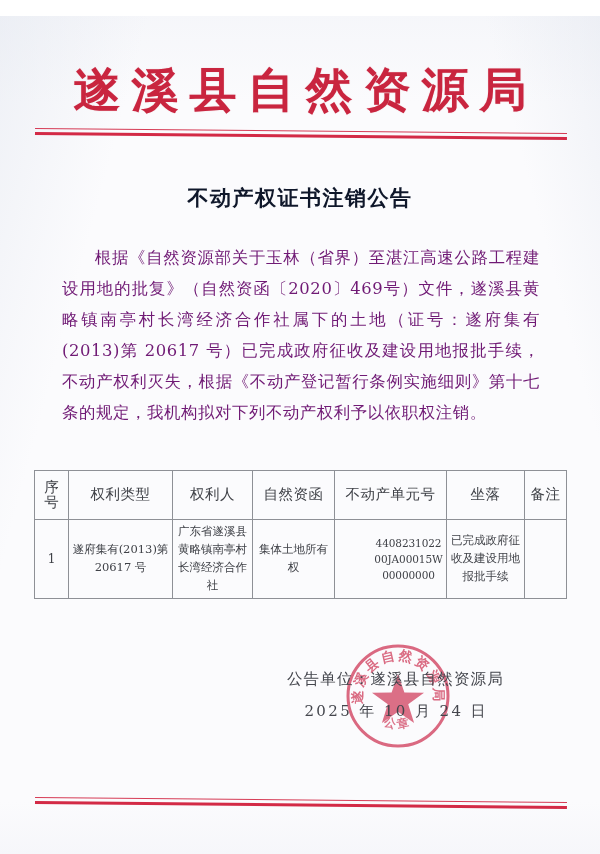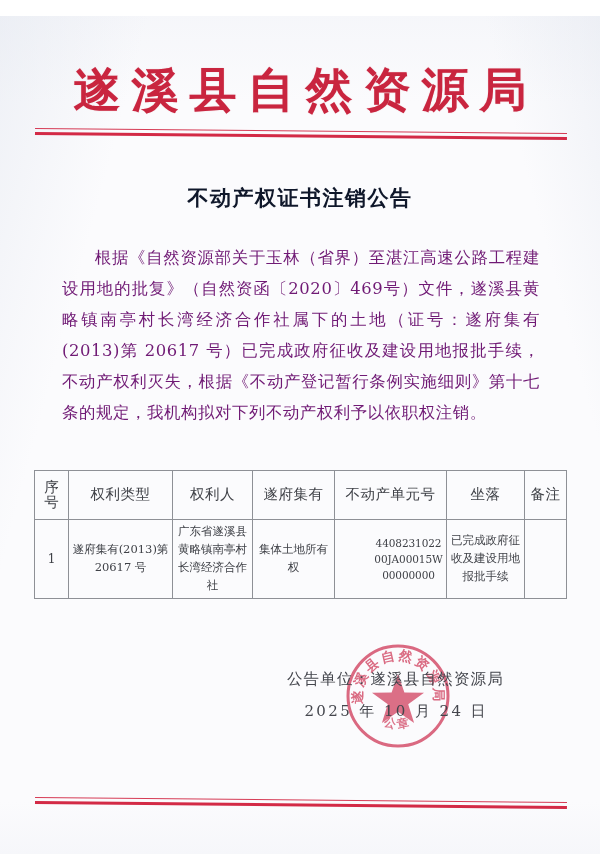--- a/index.html
+++ b/index.html
@@ -224,21 +224,21 @@
         <col class="col-remark">
     </colgroup>
     <thead>
       <tr>
         <th class="vertical-head">
           <span>序</span>
           <span>号</span>
         </th>
         <th>权利类型</th>
         <th>权利人</th>
-        <th>遂府集有</th>
+        <th>自然资函</th>
         <th>不动产单元号</th>
         <th>坐落</th>
         <th>备注</th>
       </tr>
     </thead>
     <tbody>
       <tr>
         <td class="seq">1</td>
         <td>遂府集有(2013)第 20617 号</td>
         <td>广东省遂溪县黄略镇南亭村长湾经济合作社</td>

